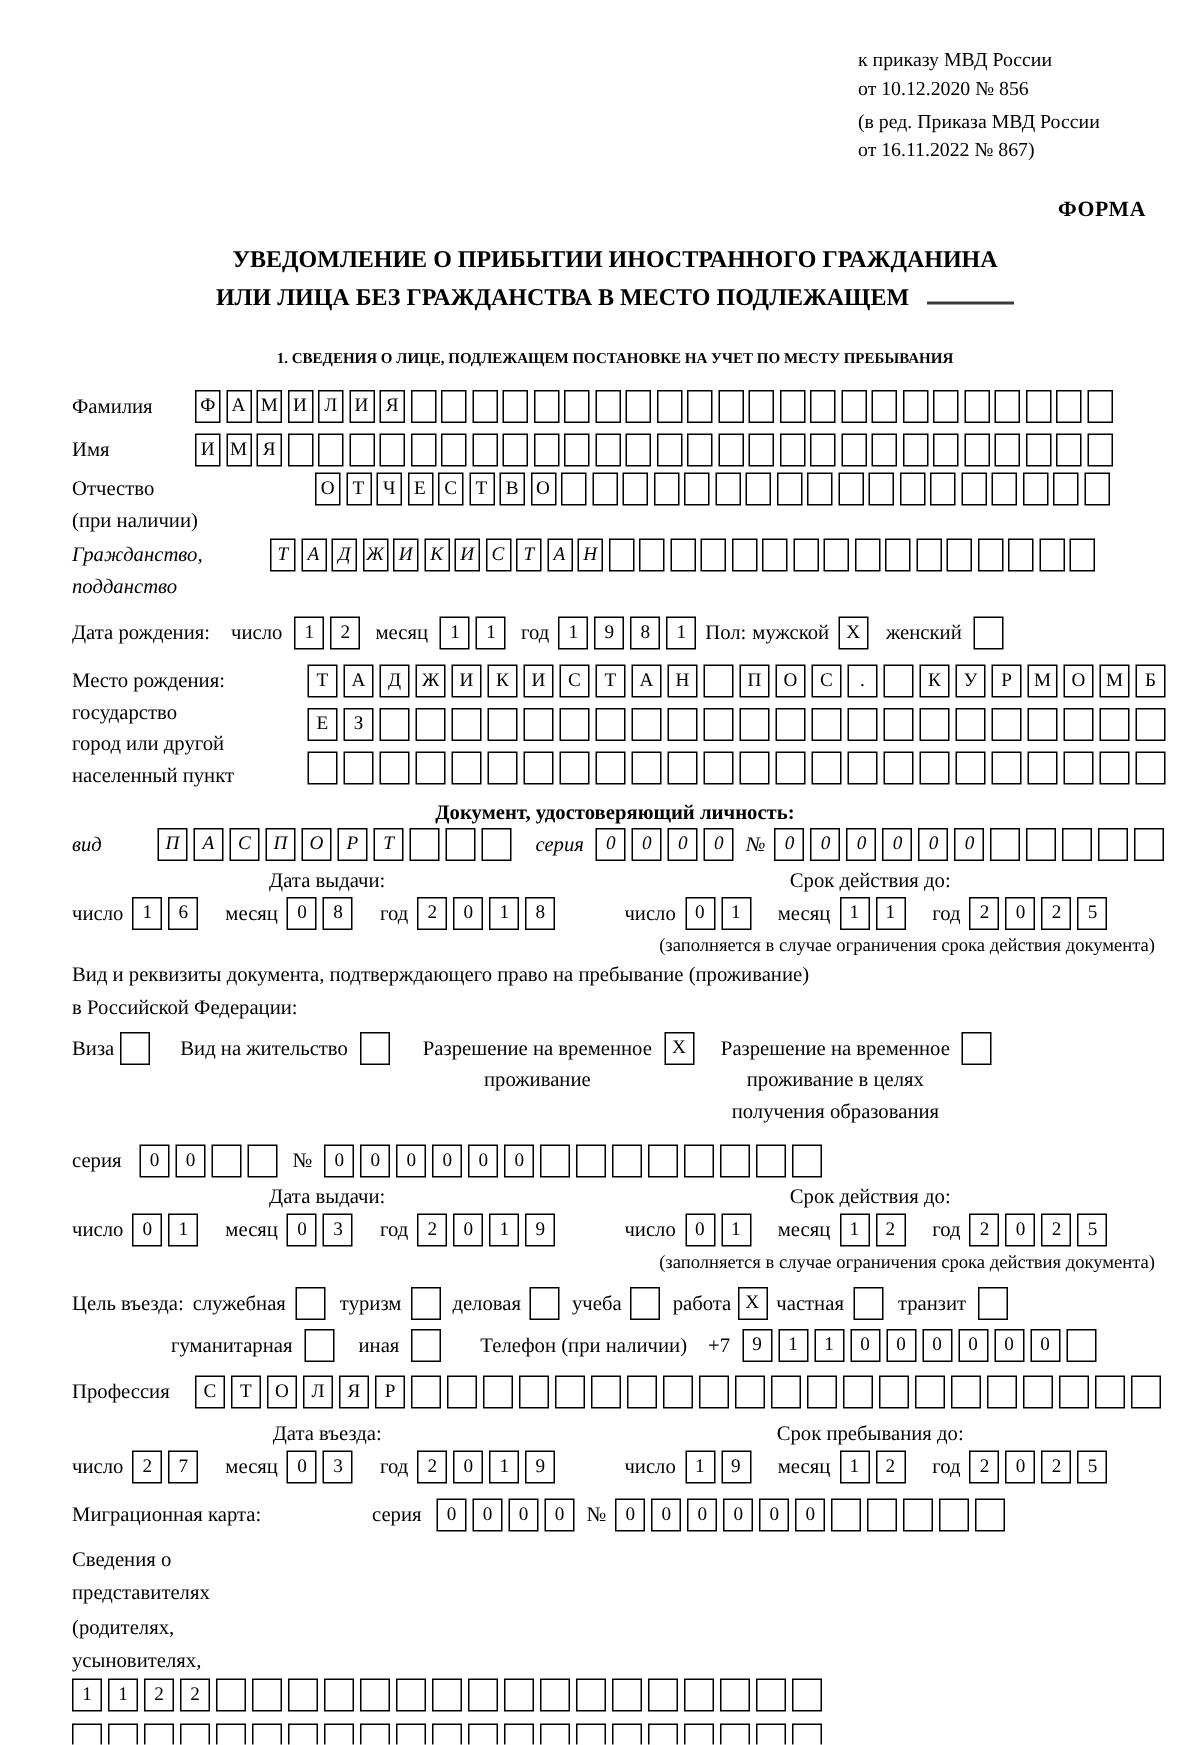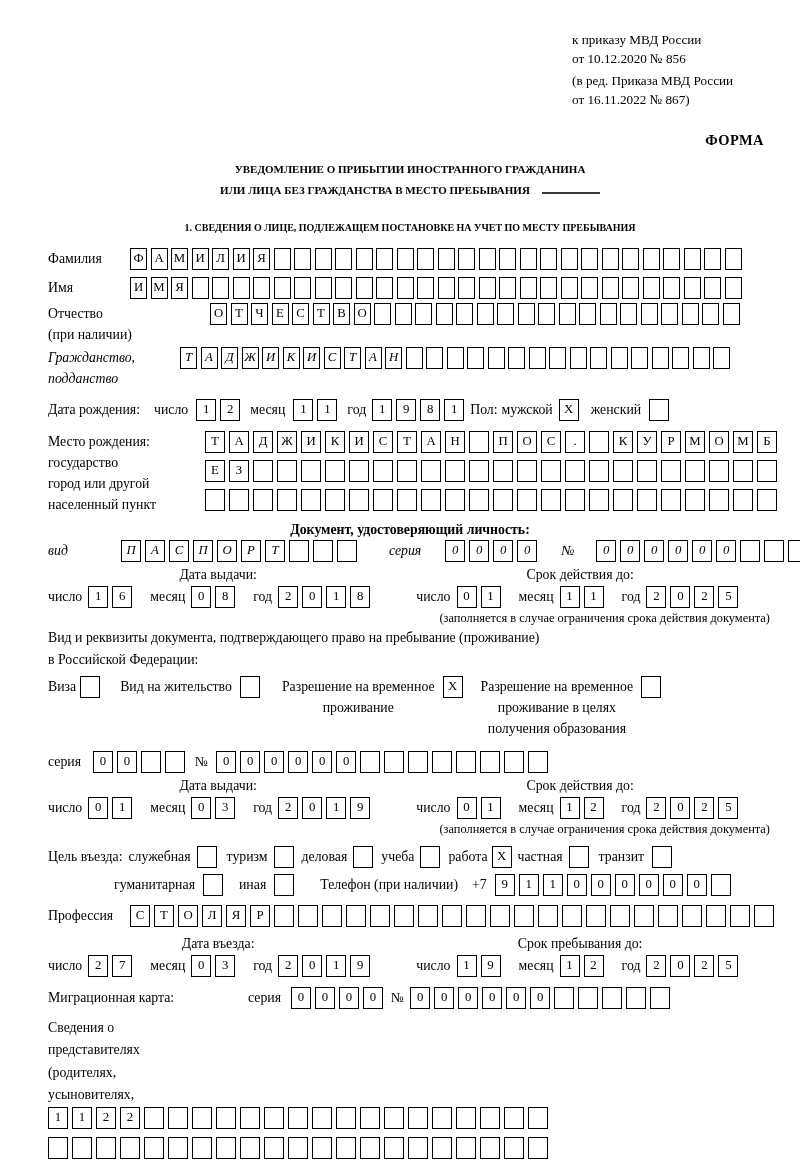--- a/index.html
+++ b/index.html
@@ -1,21 +1,21 @@
 <!DOCTYPE html>
 <html><head>
 <meta charset="utf-8">
 <style>
   html,body{margin:0;padding:0;background:#fff;}
   .page{width:800px;height:1163px;box-sizing:border-box;padding:30px 28px 10px 48px;
         font-family:"Liberation Serif",serif;color:#000;font-size:13.8px;overflow:hidden;}
   .appendix{margin-left:auto;width:200px;font-size:13.2px;line-height:1.45;}
   .appendix .gap{height:3px;}
   .forma{text-align:right;font-weight:bold;margin:22px 8px 0 0;font-size:14.5px;letter-spacing:.4px;}
-  .title{text-align:center;font-weight:bold;font-size:11px;line-height:1.6;margin-top:12px;}
+  .title{text-align:center;font-weight:bold;font-size:16px;line-height:1.6;margin-top:12px;}
   .title .blank{display:inline-block;width:58px;border-bottom:2.5px solid #3a3a3a;margin-left:12px;height:14px;}
   .sec{font-weight:bold;text-align:center;margin-top:22px;font-size:10px;}
   .row{display:flex;align-items:center;margin-top:7px;}
   .row.top{align-items:flex-start;}
   .lbl{flex-shrink:0;}
   .lbl2{flex-shrink:0;line-height:21px;}
   .cells{white-space:nowrap;flex-shrink:0;}
   .cell{display:inline-block;box-sizing:border-box;width:17px;height:22px;border:1.5px solid #000;
         margin-right:3.5px;text-align:center;font-size:12.8px;line-height:19px;vertical-align:middle;}
   .wide .cell{width:20px;margin-right:4px;}
@@ -50,21 +50,21 @@
     <div>от 10.12.2020 № 856</div>
     <div class="gap"></div>
     <div>(в ред. Приказа МВД России</div>
     <div>от 16.11.2022 № 867)</div>
   </div>
 
   <div class="forma">ФОРМА</div>
 
   <div class="title">
     <div>УВЕДОМЛЕНИЕ О ПРИБЫТИИ ИНОСТРАННОГО ГРАЖДАНИНА</div>
-    <div><span>ИЛИ ЛИЦА БЕЗ ГРАЖДАНСТВА В МЕСТО ПРЕБЫВАНИЯ</span><span class="blank"></span></div>
+    <div><span>ИЛИ ЛИЦА БЕЗ ГРАЖДАНСТВА В МЕСТО ПОДЛЕЖАЩЕМ</span><span class="blank"></span></div>
   </div>
 
   <div class="sec">1. СВЕДЕНИЯ О ЛИЦЕ, ПОДЛЕЖАЩЕМ ПОСТАНОВКЕ НА УЧЕТ ПО МЕСТУ ПРЕБЫВАНИЯ</div>
 
   <div class="row" style="margin-top:15px;">
     <span class="lbl" style="width:82px;">Фамилия</span>
     <span class="cells"><span class="cell">Ф</span><span class="cell">А</span><span class="cell">М</span><span class="cell">И</span><span class="cell">Л</span><span class="cell">И</span><span class="cell">Я</span><span class="cell"></span><span class="cell"></span><span class="cell"></span><span class="cell"></span><span class="cell"></span><span class="cell"></span><span class="cell"></span><span class="cell"></span><span class="cell"></span><span class="cell"></span><span class="cell"></span><span class="cell"></span><span class="cell"></span><span class="cell"></span><span class="cell"></span><span class="cell"></span><span class="cell"></span><span class="cell"></span><span class="cell"></span><span class="cell"></span><span class="cell"></span><span class="cell"></span><span class="cell"></span></span>
   </div>
 
   <div class="row">
@@ -112,21 +112,21 @@
     </span>
     <span>
       <span class="cells wide" style="display:block;margin-bottom:7px;"><span class="cell">Т</span><span class="cell">А</span><span class="cell">Д</span><span class="cell">Ж</span><span class="cell">И</span><span class="cell">К</span><span class="cell">И</span><span class="cell">С</span><span class="cell">Т</span><span class="cell">А</span><span class="cell">Н</span><span class="cell"></span><span class="cell">П</span><span class="cell">О</span><span class="cell">С</span><span class="cell">.</span><span class="cell"></span><span class="cell">К</span><span class="cell">У</span><span class="cell">Р</span><span class="cell">М</span><span class="cell">О</span><span class="cell">М</span><span class="cell">Б</span></span>
       <span class="cells wide" style="display:block;margin-bottom:7px;"><span class="cell">Е</span><span class="cell">З</span><span class="cell"></span><span class="cell"></span><span class="cell"></span><span class="cell"></span><span class="cell"></span><span class="cell"></span><span class="cell"></span><span class="cell"></span><span class="cell"></span><span class="cell"></span><span class="cell"></span><span class="cell"></span><span class="cell"></span><span class="cell"></span><span class="cell"></span><span class="cell"></span><span class="cell"></span><span class="cell"></span><span class="cell"></span><span class="cell"></span><span class="cell"></span><span class="cell"></span></span>
       <span class="cells wide" style="display:block;"><span class="cell"></span><span class="cell"></span><span class="cell"></span><span class="cell"></span><span class="cell"></span><span class="cell"></span><span class="cell"></span><span class="cell"></span><span class="cell"></span><span class="cell"></span><span class="cell"></span><span class="cell"></span><span class="cell"></span><span class="cell"></span><span class="cell"></span><span class="cell"></span><span class="cell"></span><span class="cell"></span><span class="cell"></span><span class="cell"></span><span class="cell"></span><span class="cell"></span><span class="cell"></span><span class="cell"></span></span>
     </span>
   </div>
 
   <div class="dochead">Документ, удостоверяющий личность:</div>
 
-  <div class="row mt2" style="white-space:nowrap;gap:16px;">
+  <div class="row mt2" style="white-space:nowrap;">
     <span class="t" style="width:57px;">вид</span>
     <span class="cells wide"><span class="cell">П</span><span class="cell">А</span><span class="cell">С</span><span class="cell">П</span><span class="cell">О</span><span class="cell">Р</span><span class="cell">Т</span><span class="cell"></span><span class="cell"></span><span class="cell"></span></span>
     <span class="t" style="margin:0 8px 0 12px;">серия</span>
     <span class="cells wide"><span class="cell">0</span><span class="cell">0</span><span class="cell">0</span><span class="cell">0</span></span>
     <span class="t" style="margin:0 6px 0 4px;">№</span>
     <span class="cells wide"><span class="cell">0</span><span class="cell">0</span><span class="cell">0</span><span class="cell">0</span><span class="cell">0</span><span class="cell">0</span><span class="cell"></span><span class="cell"></span><span class="cell"></span><span class="cell"></span><span class="cell"></span></span>
   </div>
 
   <div class="dates">
     <div class="dhalf">

